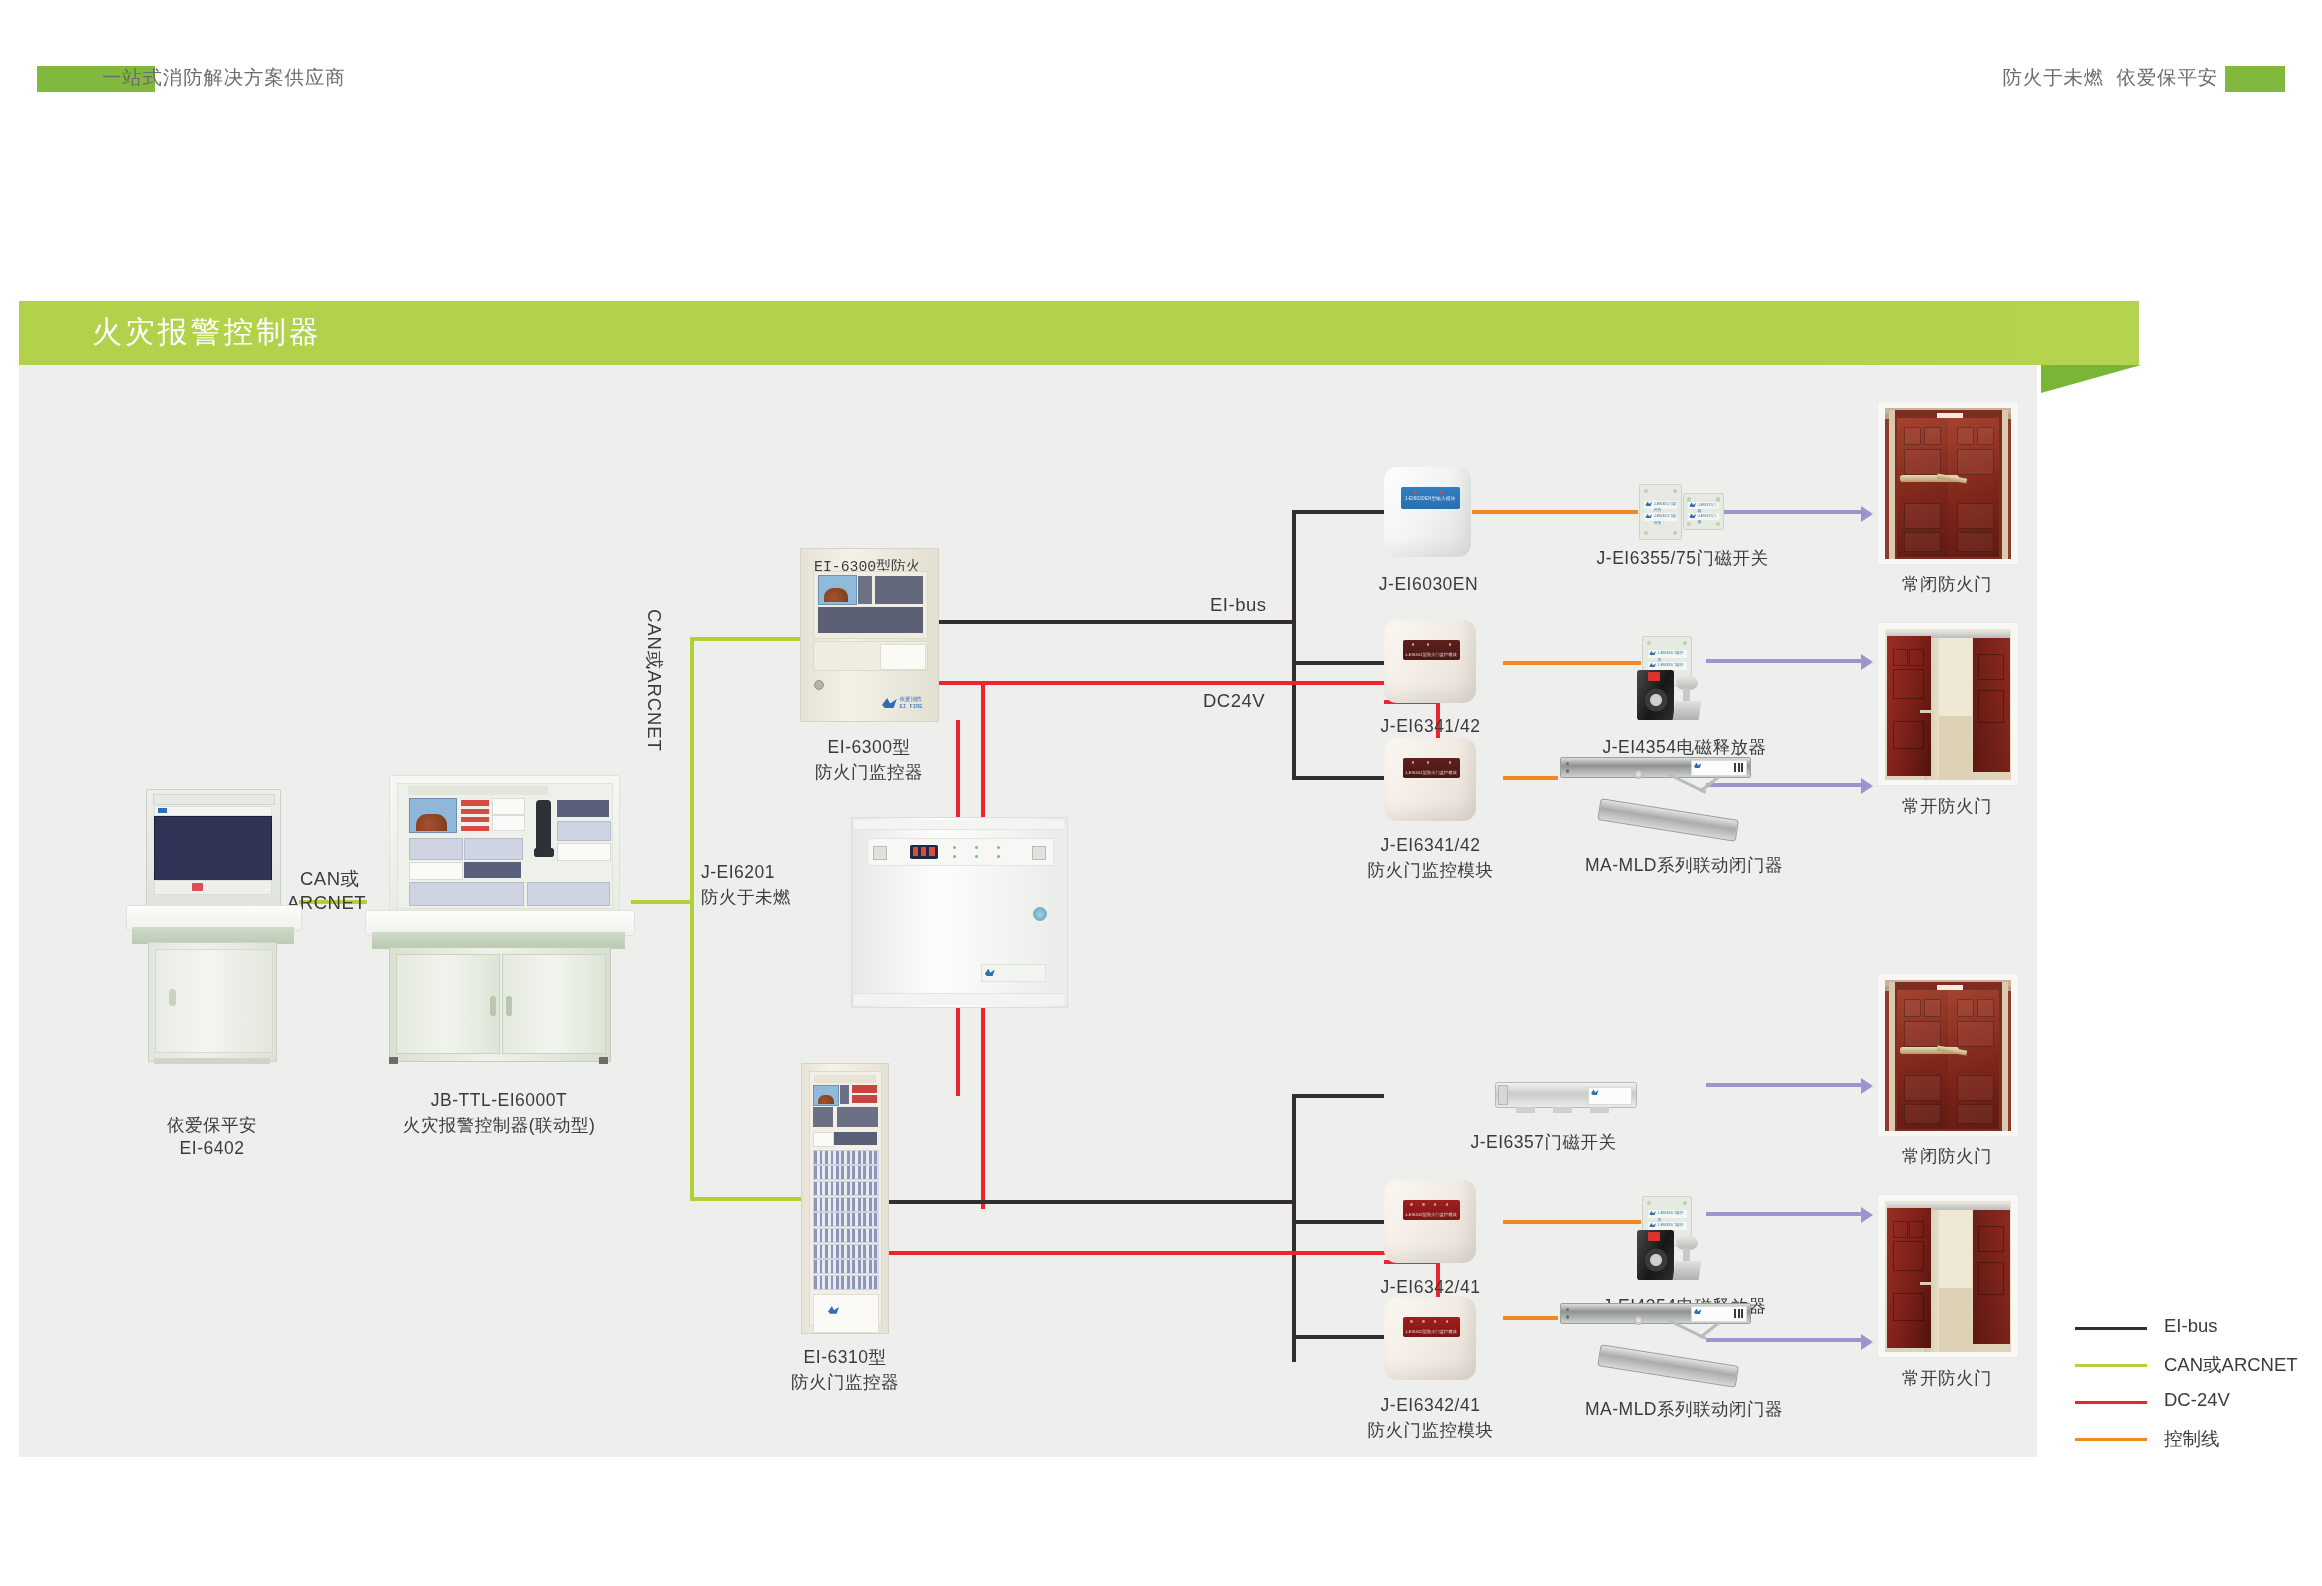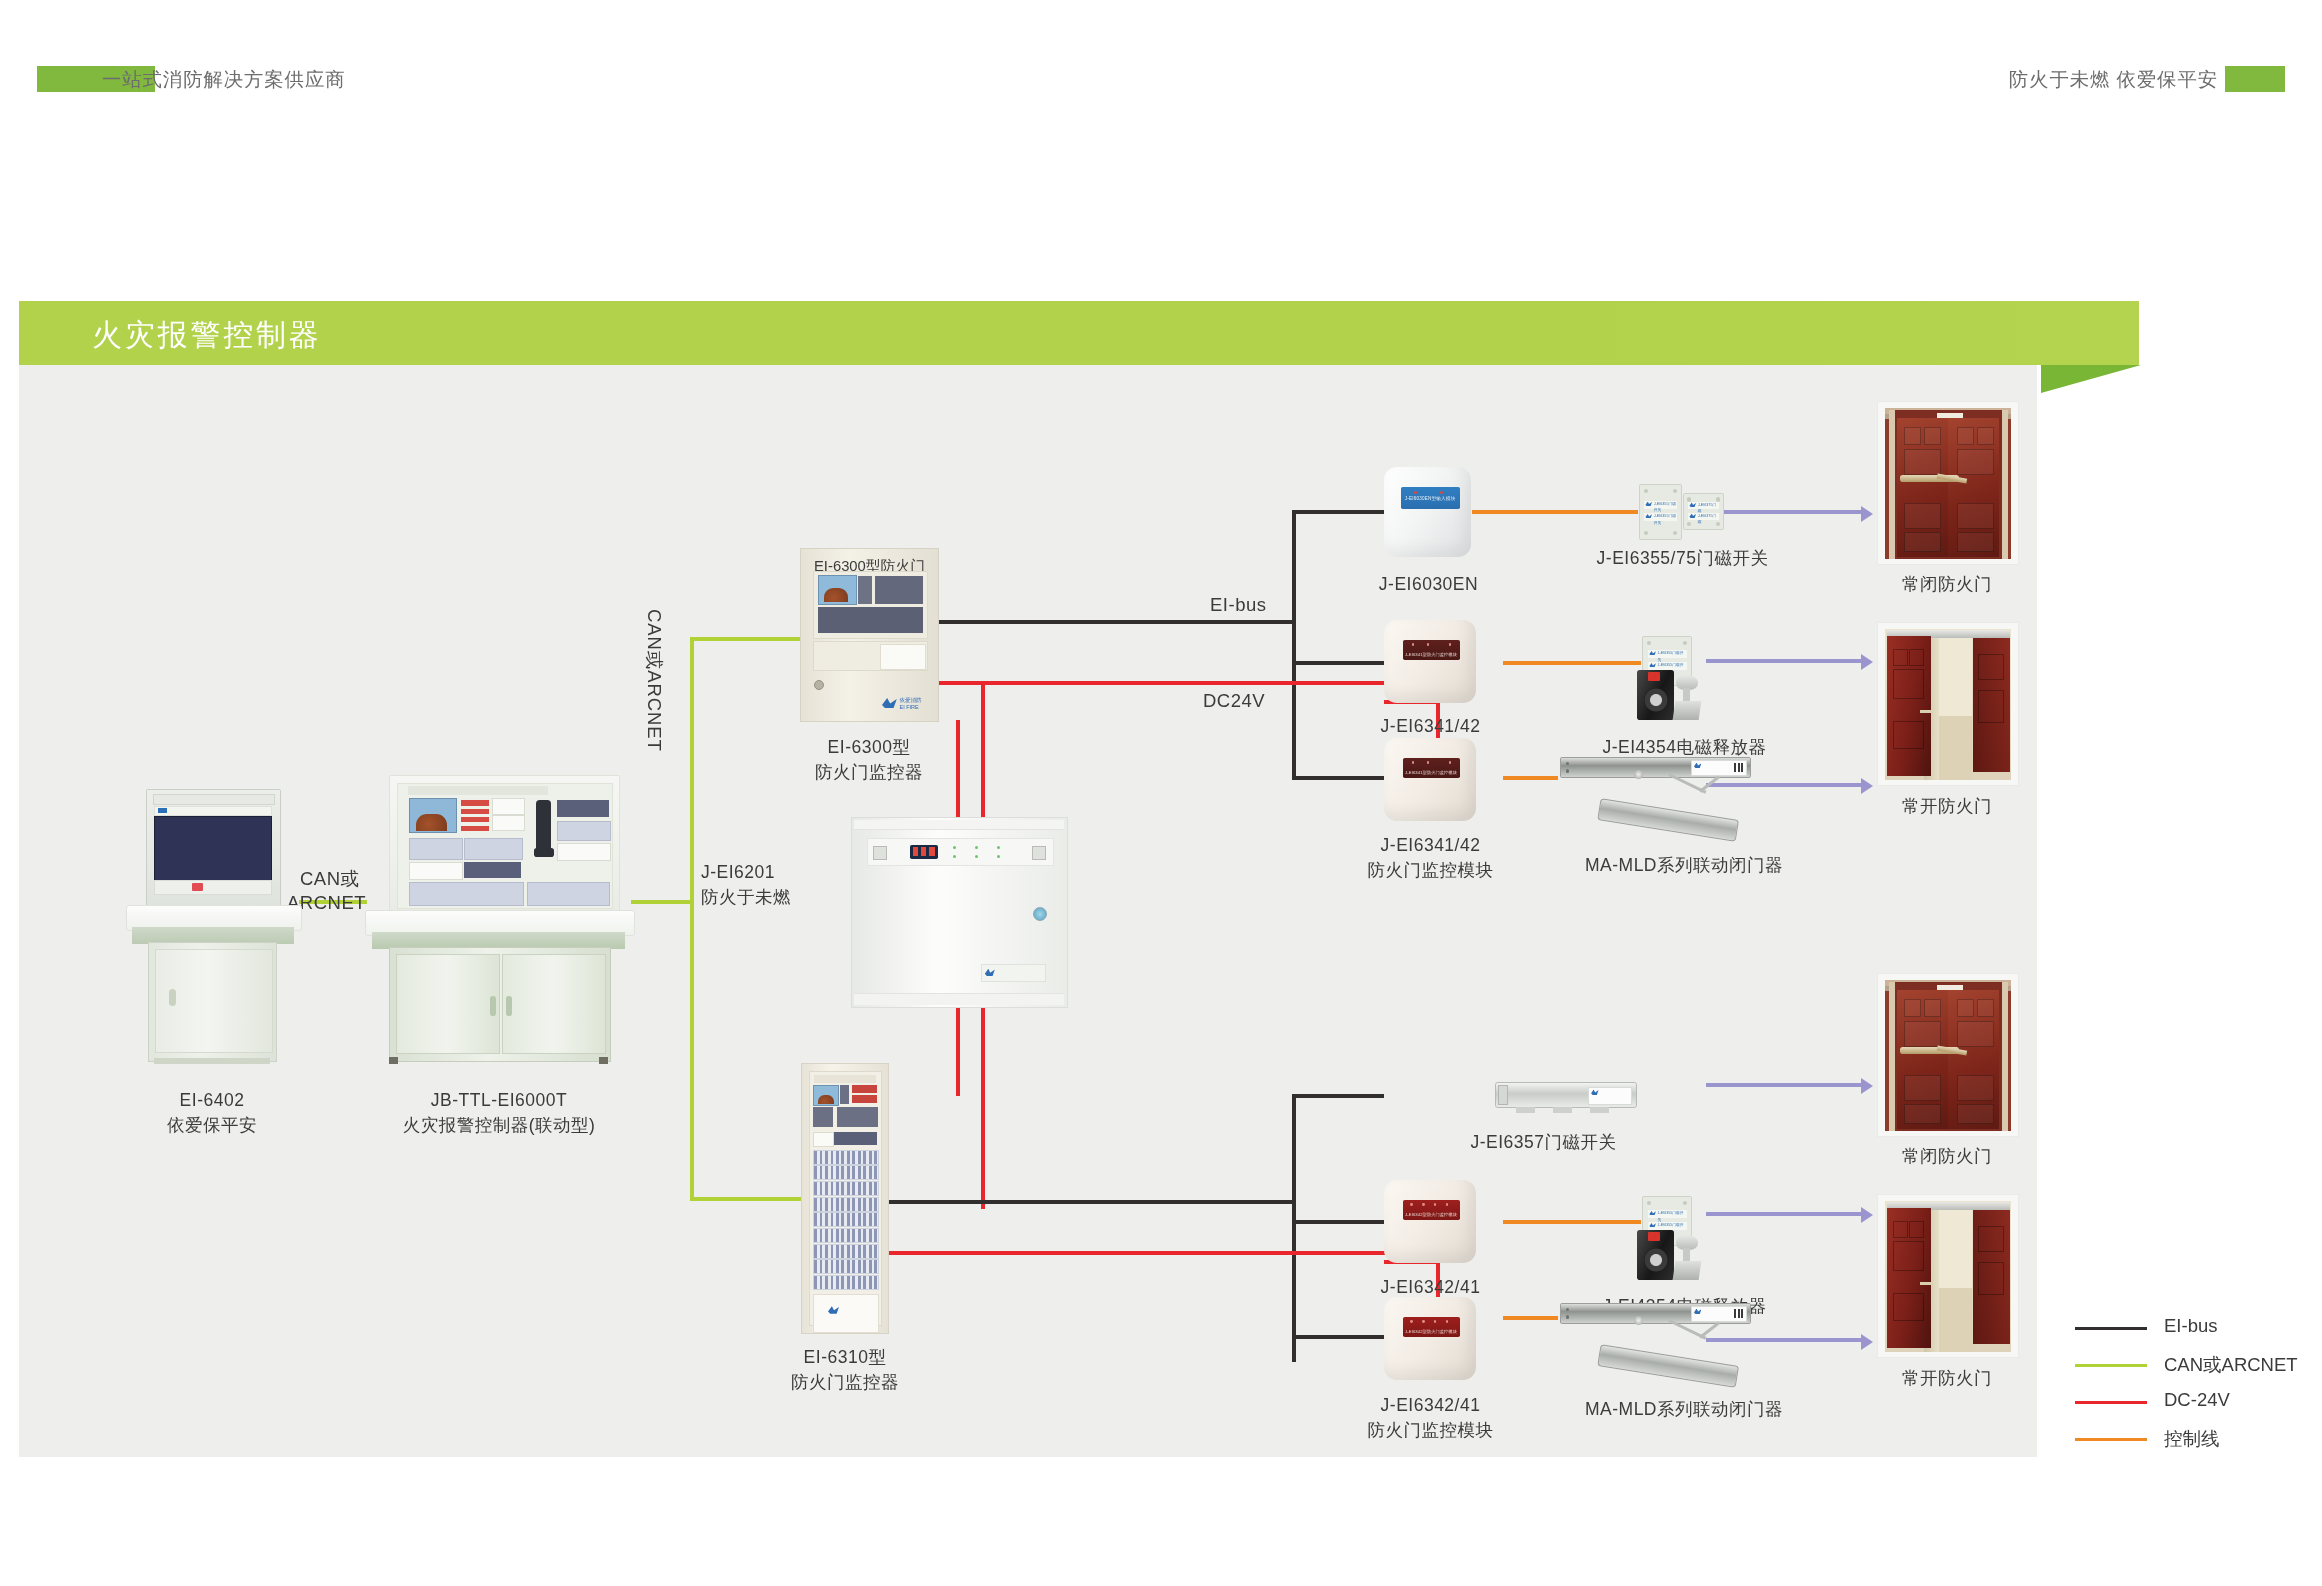--- a/index.html
+++ b/index.html
@@ -1,21 +1,21 @@
 <!DOCTYPE html>
 <html style="font-size:14.8px"><head>
 <meta charset="utf-8">
 <style>
   html,body{margin:0;padding:0;background:#ffffff;}
   body{
     width:2322px;height:1587px;position:relative;overflow:hidden;
     font-family:"Liberation Sans","DejaVu Sans",sans-serif;
     color:#3b3b3b;
   }
-  .abs{position:absolute;}
+  .abs{position:absolute;font-family:Liberation Mono, monospace;}
 
   
   #hdr-bar{left:37px;top:66px;width:118px;height:26px;background:#81b93f;}
   #hdr-tag{left:102px;top:66px;font-size:19.4px;color:#6d6d6d;letter-spacing:0.9px;line-height:26px;}
   #hdr-slogan{right:104px;top:66px;font-size:19.4px;color:#6d6d6d;letter-spacing:0.9px;line-height:26px;white-space:nowrap;}
   #hdr-bar-right{right:37px;top:66px;width:60px;height:26px;background:#81b93f;}
 
   
   #banner{left:19.4px;top:301px;width:2120px;height:64px;
           background:linear-gradient(90deg,#b2d24b 0%,#b2d24b 70%,#b4d34e 100%);}
@@ -369,21 +369,21 @@
       </div>
   </div>
   <div class="desk"></div>
   <div class="desk-shadow"></div>
   <div class="cab">
     <div class="dr"></div>
     <div class="lk"></div>
   </div>
   <div class="foot"></div>
 </div>
-<div class="lbl l2" style="left:79px;top:1088px;width:266px;">EI-6402</div>
+<div class="lbl l2" style="left:79px;top:1136px;width:266px;">EI-6402</div>
 <div class="lbl l2" style="left:79px;top:1113px;width:266px;">依爱保平安</div>
 
 <div class="abs" id="dev-6000">
   <div class="panel">
     <div class="pin">
       <div class="ptitle"></div>
       <div class="lcd"></div>
       <div class="redbar" style="left:63px;top:16.6px;width:28px;"></div>
       <div class="redbar" style="left:63px;top:25px;width:28px;"></div>
       <div class="redbar" style="left:63px;top:33px;width:28px;"></div>

